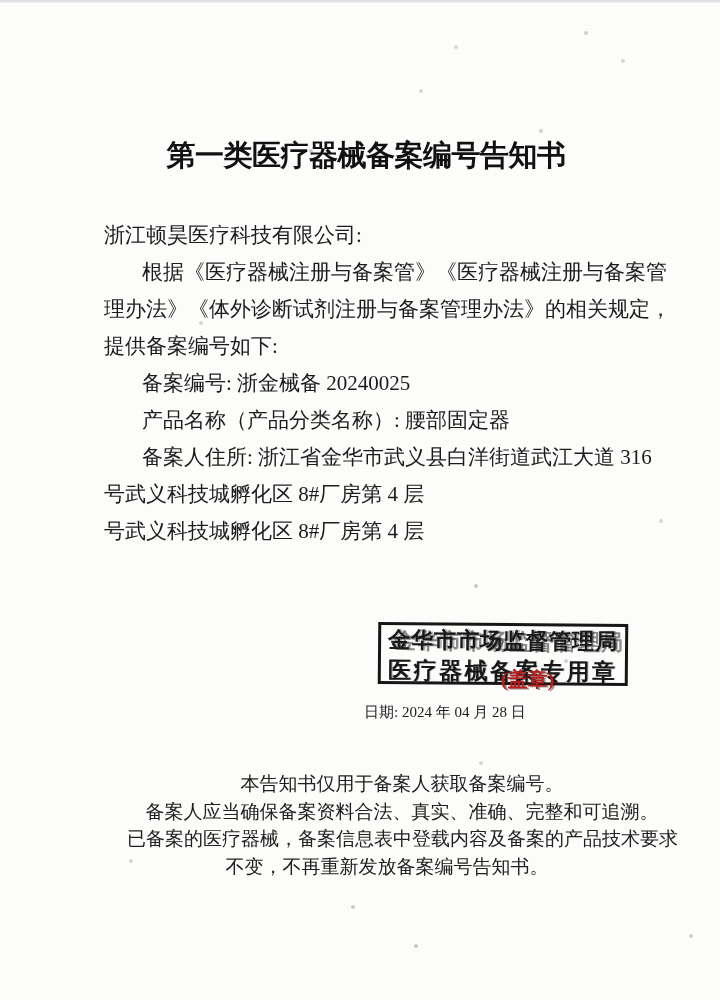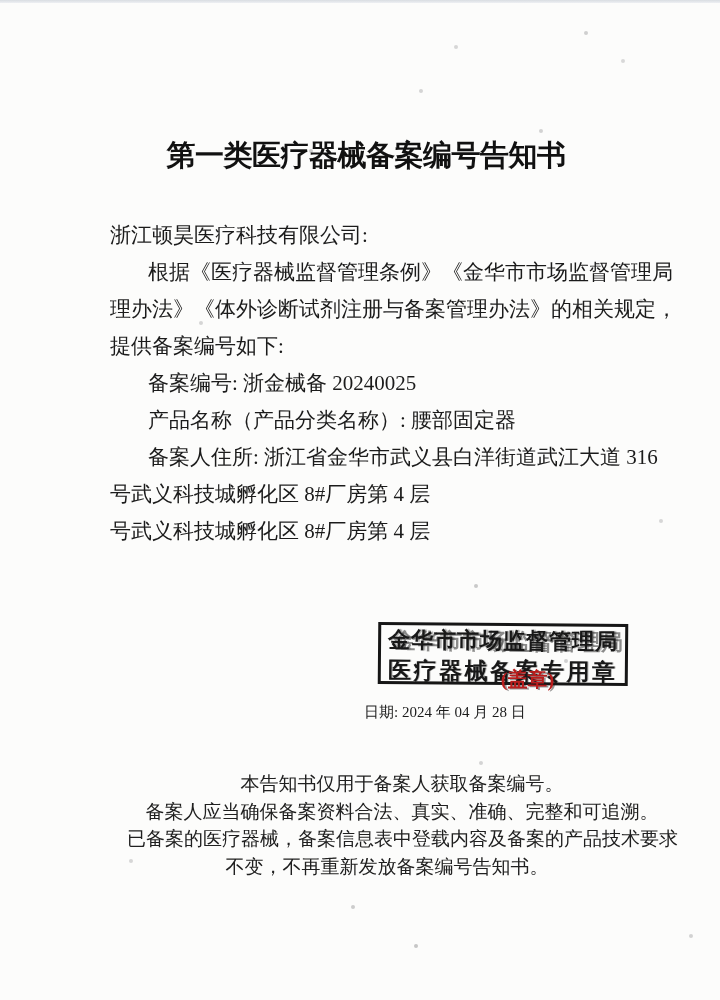--- a/index.html
+++ b/index.html
@@ -37,21 +37,21 @@
     margin:0;padding-left:12px;box-sizing:border-box;
     text-align:center;
     font-family:"Liberation Sans", sans-serif;
     font-size:29px;font-weight:700;letter-spacing:-0.5px;
     color:#111;
   }
   .body-block{
     position:absolute;left:104px;top:217px;width:560px;
     font-size:21px;line-height:37px;color:#1b1b1b;
   }
-  .line{white-space:nowrap;margin-left:6px;}
+  .line{white-space:nowrap;}
   .line.indent{padding-left:38px;}
   .stamp{
     position:absolute;left:378px;top:623px;width:250px;height:62px;
     border:3px solid #161616;box-sizing:border-box;
     transform:rotate(0.5deg);
     display:flex;flex-direction:column;justify-content:space-evenly;
     align-items:center;
     color:#181818;
   }
   .stamp-line1{
@@ -84,21 +84,21 @@
 <body>
 
 <div class="page">
   <div class="top-edge"></div>
   <div class="speckles"></div>
 
   <h1 class="title">第一类医疗器械备案编号告知书</h1>
 
   <div class="body-block">
     <div class="line">浙江顿昊医疗科技有限公司:</div>
-    <div class="line indent">根据《医疗器械监督管理条例》《金华市市场监督管理局</div>
+    <div class="line indent">根据《医疗器械注册与备案管》《医疗器械注册与备案管</div>
     <div class="line">理办法》《体外诊断试剂注册与备案管理办法》的相关规定，</div>
     <div class="line">提供备案编号如下:</div>
     <div class="line indent">备案编号: 浙金械备 20240025</div>
     <div class="line indent">产品名称（产品分类名称）: 腰部固定器</div>
     <div class="line indent">备案人住所: 浙江省金华市武义县白洋街道武江大道 316</div>
     <div class="line">号武义科技城孵化区 8#厂房第 4 层</div>
     <div class="line">号武义科技城孵化区 8#厂房第 4 层</div>
   </div>
 
   <div class="stamp">

